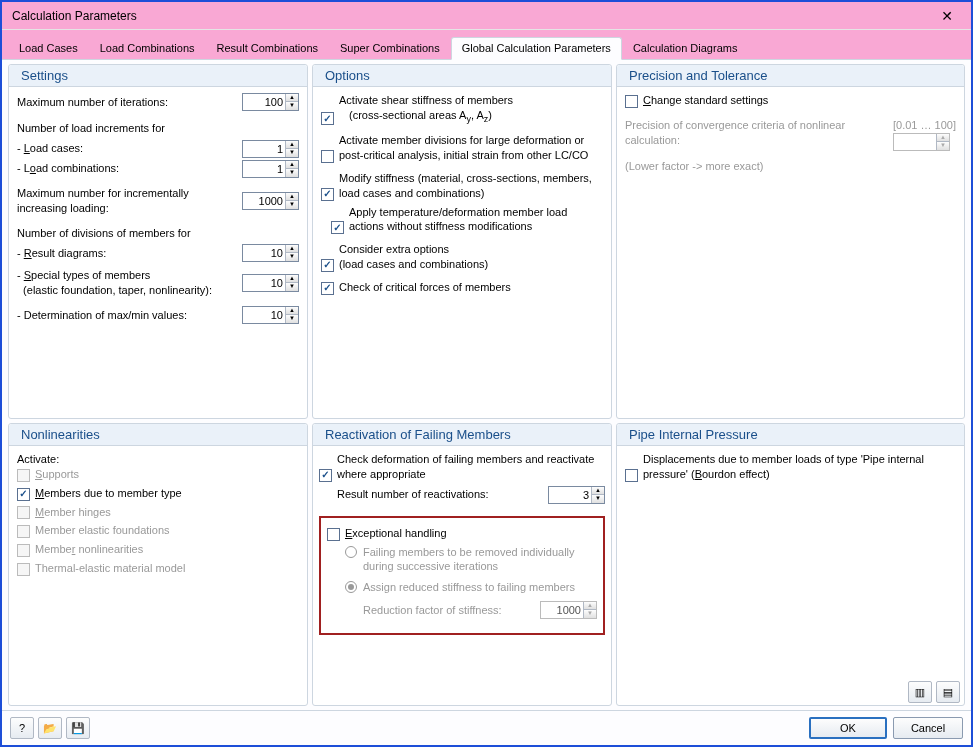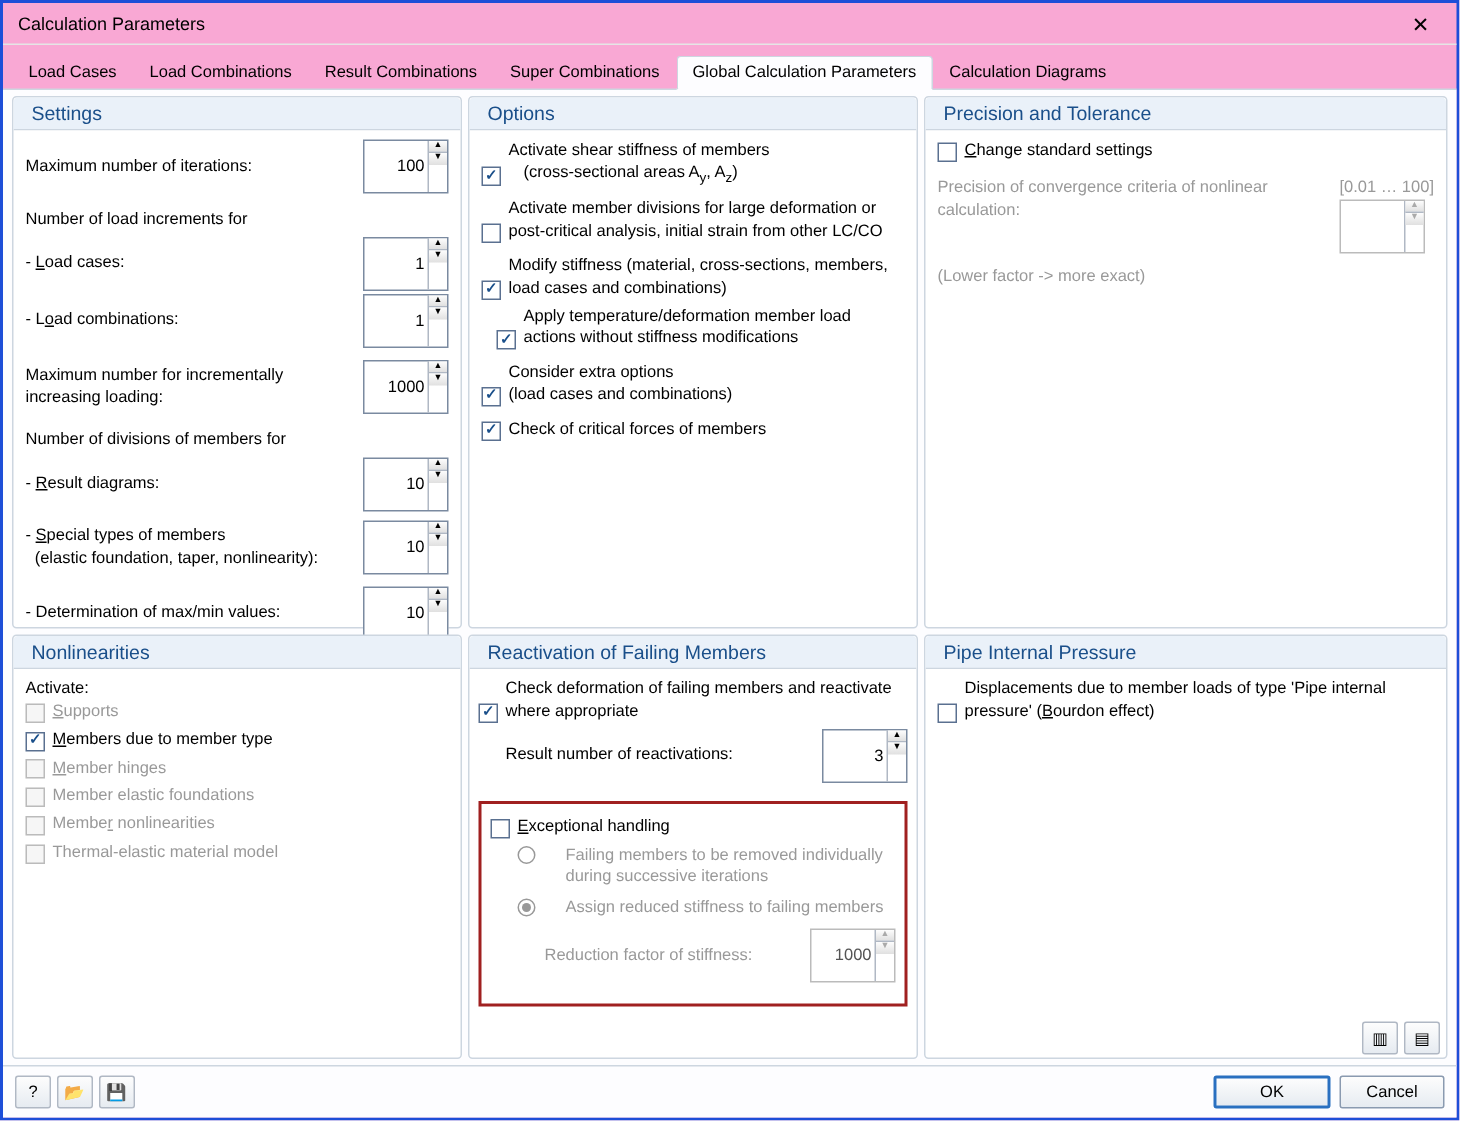--- a/index.html
+++ b/index.html
@@ -14,32 +14,32 @@
 .body { flex: 1; display: grid; grid-template-columns: 300px 300px 1fr; grid-template-rows: 355px 1fr; gap: 4px; padding: 4px 6px; background: #fdfdff; }
 .panel { border: 1px solid #cdd6e0; border-radius: 3px; display: flex; flex-direction: column; background: #fff; }
 .panel-head { background: #eaf1f9; padding: 3px 12px; font-size: 13px; color: #1a4f8a; border-bottom: 1px solid #cdd6e0; border-radius: 3px 3px 0 0; }
 .panel-body { padding: 6px 8px; font-size: 11px; color: #000; flex: 1; line-height: 1.35; }
 .row { display: flex; align-items: center; justify-content: space-between; margin-bottom: 6px; gap: 6px; }
 .row-tight { margin-bottom: 2px; }
 .lbl { flex: 1; }
 .indent { margin-left: 10px; }
 .indent2 { margin-left: 18px; }
 .indent3 { margin-left: 36px; }
-.spn { display: inline-flex; align-items: stretch; border: 1px solid #7a8aa0; height: 36px; background: #fff; }
+.spn { display: inline-flex; align-items: stretch; border: 1px solid #7a8aa0; height: 18px; background: #fff; }
 .spn.dis { color: #aaa; border-color: #bbb; background: #fff; }
 .spn input { width: 42px; text-align: right; border: none; padding: 0 2px; font-size: 11px; outline: none; background: transparent; }
 .spn .btns { display: flex; flex-direction: column; border-left: 1px solid #b0b8c4; }
 .spn .btns div { width: 12px; height: 8px; font-size: 6px; line-height: 6px; text-align: center; background: linear-gradient(#fdfdfd,#e0e0e0); cursor: pointer; }
 .spn .btns div:first-child { border-bottom: 1px solid #b0b8c4; }
 .chk { display: flex; align-items: flex-end; gap: 5px; margin-bottom: 4px; }
 .chk .box { width: 13px; height: 13px; border: 1px solid #5a7090; background: #fff; flex-shrink: 0; position: relative; margin-top: 1px; display: flex; align-items: center; justify-content: center; }
 .chk .box.checked::after { content: "✓"; color: #1a4f8a; font-size: 10px; font-weight: bold; line-height: 10px; }
 .chk .box.dis { border-color: #bbb; background: #f6f6f6; }
 .chk.dis { color: #999; }
-.radio { display: flex; align-items: flex-start; gap: 20px; margin-bottom: 6px; }
+.radio { display: flex; align-items: flex-start; gap: 6px; margin-bottom: 6px; }
 .radio .circ { width: 12px; height: 12px; border: 1px solid #999; border-radius: 50%; background: #fff; flex-shrink: 0; margin-top: 1px; position: relative; }
 .radio .circ.sel::after { content: ""; position: absolute; left: 2px; top: 2px; width: 6px; height: 6px; border-radius: 50%; background: #999; }
 .radio.dis { color: #999; }
 .sect-sub { margin-top: 10px; margin-bottom: 4px; }
 .mt8 { margin-top: 8px; }
 .sub { font-size: 9px; vertical-align: sub; }
 .red-box { border: 2px solid #a02020; padding: 8px 6px; margin-top: 12px; }
 .footer { border-top: 1px solid #cdd6e0; padding: 6px 8px; display: flex; align-items: center; justify-content: space-between; background: #fdfdff; }
 .footer-left { display: flex; gap: 4px; }
 .footer-right { display: flex; gap: 6px; }

